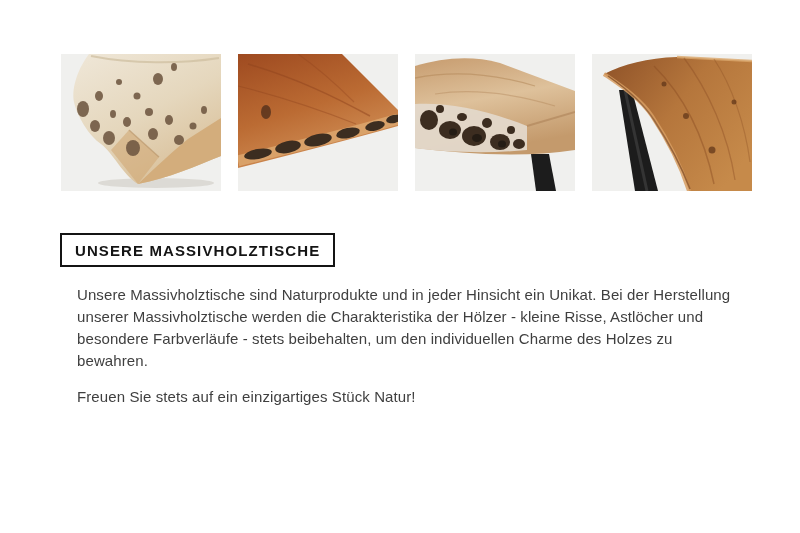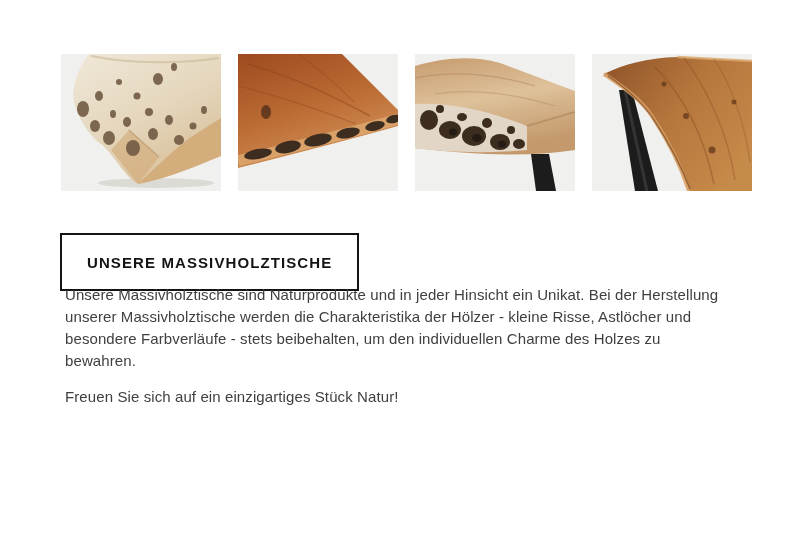--- a/index.html
+++ b/index.html
@@ -13,26 +13,26 @@
     font-family:"Liberation Sans","DejaVu Sans",sans-serif;
   }
   .gallery{position:absolute;left:61px;top:54px;display:flex;gap:17px;}
   .photo{margin:0;width:160px;height:137px;background:var(--photo-bg);}
   .photo svg{display:block;width:160px;height:137px;}
   .heading-box{
     position:absolute;left:60px;top:233px;display:inline-block;
     border:2px solid var(--heading-border);padding:7px 13px 6px 13px;background:var(--page-bg);
   }
   .heading-box h2{
-    margin:12px;font-size:15px;font-weight:bold;letter-spacing:1.1px;
+    margin:0;font-size:15px;font-weight:bold;letter-spacing:1.1px;
     color:var(--heading-text);white-space:nowrap;
   }
   .copy{position:absolute;left:61px;top:284px;width:680px;}
   .copy p{
-    margin:0 0 14px 4px;font-size:15px;line-height:22px;color:var(--body-text);
+    margin:0 0 14px 16px;font-size:15px;line-height:22px;color:var(--body-text);
     white-space:pre-line;letter-spacing:0.1px;
   }
 </style>
 </head>
 <body>
 
 <div class="page">
 
   <div class="gallery">
 
@@ -169,16 +169,16 @@
 
   <div class="heading-box">
     <h2>UNSERE MASSIVHOLZTISCHE</h2>
   </div>
 
   <div class="copy">
     <p>Unsere Massivholztische sind Naturprodukte und in jeder Hinsicht ein Unikat. Bei der Herstellung
 unserer Massivholztische werden die Charakteristika der Hölzer - kleine Risse, Astlöcher und
 besondere Farbverläufe - stets beibehalten, um den individuellen Charme des Holzes zu
 bewahren.</p>
-    <p>Freuen Sie sich auf ein einzigartiges Stück Natur!</p>
+    <p>Freuen Sie stets auf ein einzigartiges Stück Natur!</p>
   </div>
 
 </div>
 
 </body></html>

